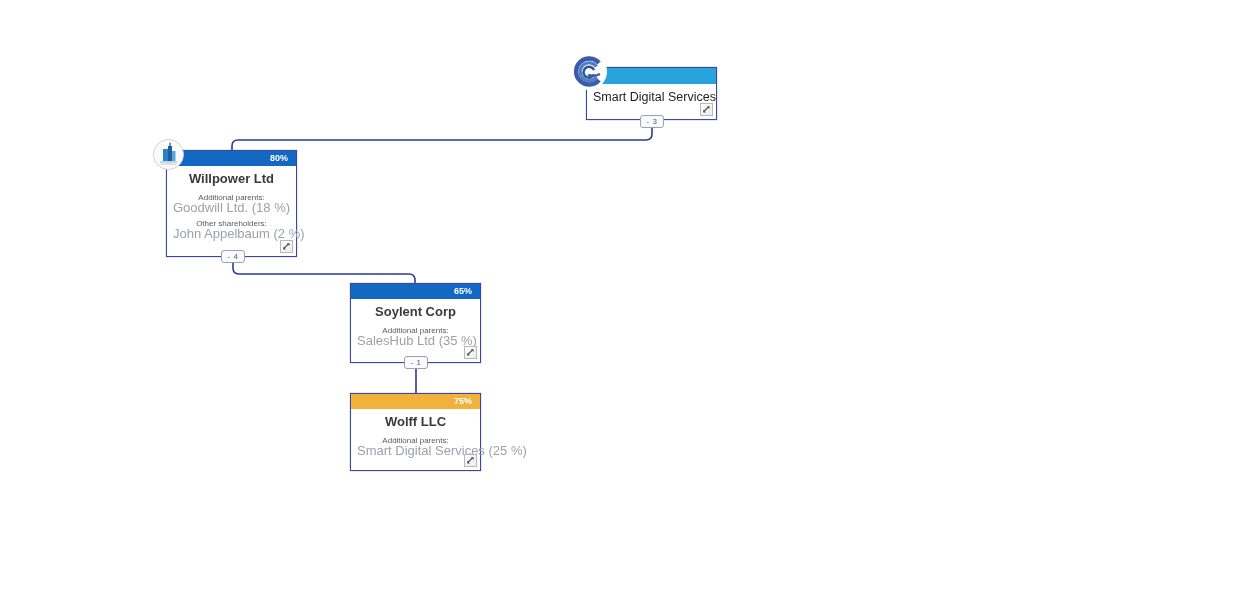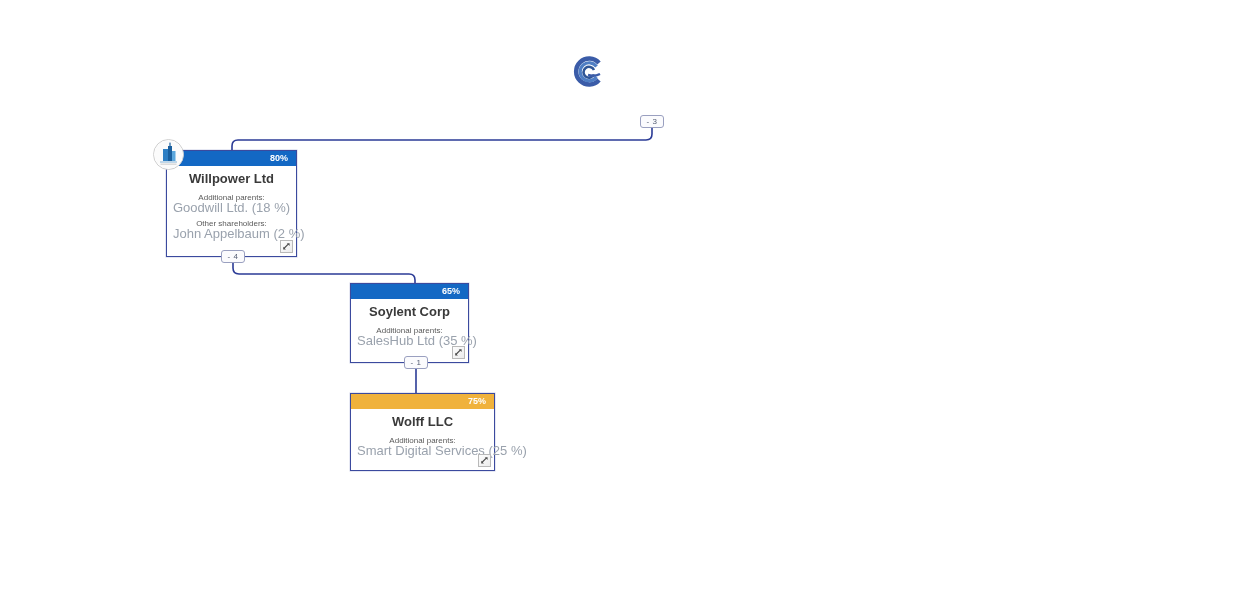--- a/index.html
+++ b/index.html
@@ -147,41 +147,54 @@
   }
 
   
   #node-sds      { left: 586px; top: 67px;  width: 131px; height: 53px; }
   #node-sds .node-header { background: #29a3dc; height: 16px; }
   #node-sds .node-title { font-size: 12.5px; font-weight: normal; color: #1f1f1f; }
 
   #node-willpower { left: 166px; top: 150px; width: 131px; height: 107px; }
   #node-willpower .node-header { background: #1368c4; }
 
-  #node-soylent   { left: 350px; top: 283px; width: 119px; height: 80px; }
+  #node-soylent   { left: 350px; top: 283px; width: 131px; height: 80px; }
   #node-soylent .node-header { background: #1368c4; }
 
-  #node-wolff     { left: 350px; top: 393px; width: 145px; height: 78px; }
+  #node-wolff     { left: 350px; top: 393px; width: 131px; height: 78px; }
   #node-wolff .node-header { background: #f0b23c; }
   #node-wolff .node-pct { color: #ffffff; }
 </style>
 </head>
 <body>
 
 <div id="canvas">
 
   <svg id="edges" viewBox="0 0 1233 599" xmlns="http://www.w3.org/2000/svg">
 
     <path d="M 652 121 L 652 134 Q 652 140 646 140 L 238 140 Q 232 140 232 146 L 232 151" fill="none" stroke="#2b3b96" stroke-width="1.6"></path>
 
     <path d="M 233 257 L 233 268 Q 233 274 239 274 L 409 274 Q 415 274 415 280 L 415 284" fill="none" stroke="#2b3b96" stroke-width="1.6"></path>
 
     <path d="M 416 363 L 416 393" fill="none" stroke="#2b3b96" stroke-width="1.6"></path>
   </svg>
 
+  <div class="node" id="node-sds">
+    <div class="node-header">
+      <span class="node-pct"></span>
+    </div>
+    <div class="node-body">
+      <div class="node-title">Smart Digital Services</div>
+    </div>
+    <div class="expand-icon">
+      <svg width="11" height="11" viewBox="0 0 11 11" xmlns="http://www.w3.org/2000/svg">
+        <path d="M8.6 2.2 L8.6 5.0 L7.4 3.8 L3.8 7.4 L5.0 8.6 L2.2 8.6 L2.2 5.8 L3.0 6.6 L6.6 3.0 L5.8 2.2 Z" fill="#4a4a4a"></path>
+      </svg>
+    </div>
+  </div>
   <div class="collapse-badge" style="left: 640px; top: 115px;">
     <span>- 3</span>
   </div>
   <div class="logo-badge" style="left: 570px; top: 53px;">
     <svg width="37" height="37" viewBox="0 0 37 37" xmlns="http://www.w3.org/2000/svg">
       <circle cx="18.5" cy="18.5" r="18" fill="#ffffff"></circle>
       <path d="M29 10 A13 13 0 1 0 29 27" fill="none" stroke="#3b5ca8" stroke-width="4.5"></path>
       <path d="M26.5 13.5 A9 9 0 1 0 26.5 24" fill="none" stroke="#4f7ec4" stroke-width="3.2"></path>
       <path d="M24 17 A5.5 5.5 0 1 0 24 21.5" fill="none" stroke="#2f5596" stroke-width="2.6"></path>
       <path d="M18 22 Q24 24 30 21" fill="none" stroke="#3b5ca8" stroke-width="2.4"></path>

